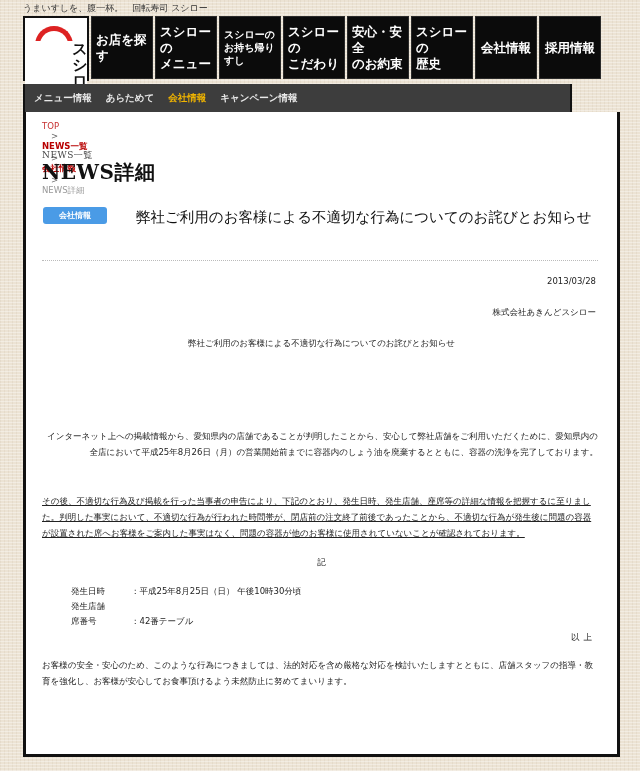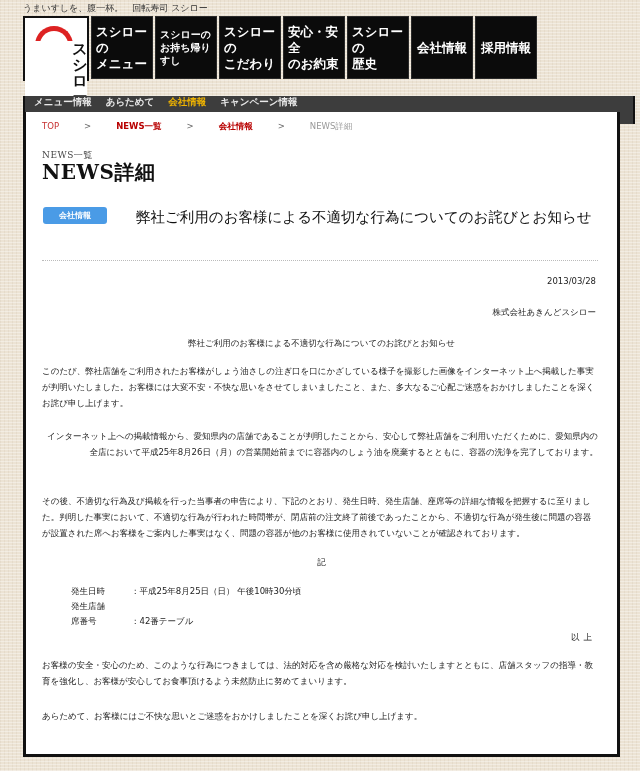--- a/index.html
+++ b/index.html
@@ -40,36 +40,36 @@
     flex:none; width:62px; height:63px; background:#0b0b0b;
     border:1px solid #2a2a2a; box-sizing:border-box;
     color:#fff; font-family:"DejaVu Serif", "Liberation Serif", serif;
     font-weight:bold; display:flex; align-items:center; padding-left:4px;
     line-height:16px; font-size:12.5px; cursor:pointer;
   }
   .nav-item.small { font-size:10px; line-height:13px; }
   .nav-item.center { justify-content:center; padding-left:0; }
   .nav-item span { white-space:pre-line; }
   .subnav {
-    position:absolute; left:23px; top:96px; width:612px; height:28px;
-    background:#3d3d3d; display:flex; 
+    position:absolute; left:23px; top:84px; width:549px; height:28px;
+    background:#3d3d3d; display:flex; align-items:center;
     border-left:2px solid #111; border-right:2px solid #111; box-sizing:border-box;
   }
   .subnav a {
     color:#e8e8e8; font-size:9.5px; font-weight:bold; text-decoration:none;
     margin-left:9px; margin-right:5px; cursor:pointer;
   }
   .subnav a.active { color:#f0b400; }
   .content {
     position:absolute; left:23px; top:112px; width:597px; height:645px;
     background:#fff; border-left:3px solid #111; border-right:3px solid #111;
     border-bottom:3px solid #111; box-sizing:border-box;
   }
   .breadcrumb {
-    position:absolute; left:16px; top:9px; font-size:8.5px; color:#c44; display:flex; gap:16px;
+    position:absolute; left:16px; top:9px; font-size:8.5px; color:#c44; display:flex; gap:0;flex-direction:column;
   }
   .breadcrumb .crumb { color:#c63030; cursor:pointer; }
   .breadcrumb .crumb.strong { color:#b80000; font-weight:bold; }
   .breadcrumb .sep { color:#666; margin:0 9px; }
   .breadcrumb .current { color:#999; }
   .section-sub {
     position:absolute; left:16px; top:37px; font-family:"DejaVu Serif","Liberation Serif",serif;
     font-size:9px; color:#444; letter-spacing:0.5px;
   }
   .page-title {
@@ -105,20 +105,23 @@
 <body>
 
 <div class="tagline">うまいすしを、腹一杯。　回転寿司 スシロー</div>
 
 <div class="header">
   <div class="logo-box">
     <div class="ring-top"></div>
     <div class="ring-bottom"></div>
     <div class="logo-text">スシロー</div>
   </div>
+  <div class="nav-item">
+      <span>お店を探す</span>
+    </div>
   <div class="nav-item">
       <span>スシローの
 メニュー</span>
     </div>
   <div class="nav-item small">
       <span>スシローの
 お持ち帰りすし</span>
     </div>
   <div class="nav-item">
       <span>スシローの
@@ -163,37 +166,35 @@
 
   <div class="category-badge">会社情報</div>
   <div class="article-title">弊社ご利用のお客様による不適切な行為についてのお詫びとお知らせ</div>
 
   <div class="divider"></div>
 
   <div class="date">2013/03/28</div>
   <div class="company">株式会社あきんどスシロー</div>
   <div class="notice-title">弊社ご利用のお客様による不適切な行為についてのお詫びとお知らせ</div>
 
-  <div class="para" style="top:251px;">このたび、弊社店舗をご利用されたお客様がしょう油さしの注ぎ口を口にかざしている様子を撮影した画像をインターネット上へ掲載した事実が判明いたしました。お客様には大変不安・不快な思いをさせてしまいましたこと、また、多大なるご心配ご迷惑をおかけしましたことを深くお詫び申し上げます。</div>
   <div class="para" style="top:316px;text-align:right;">インターネット上への掲載情報から、愛知県内の店舗であることが判明したことから、安心して弊社店舗をご利用いただくために、愛知県内の全店において平成25年8月26日（月）の営業開始前までに容器内のしょう油を廃棄するとともに、容器の洗浄を完了しております。</div>
-  <div class="para" style="top:381px;">その後、不適切な行為及び掲載を行った当事者の申告により、下記のとおり、発生日時、発生店舗、座席等の詳細な情報を把握するに至りました。判明した事実において、不適切な行為が行われた時間帯が、閉店前の注文終了前後であったことから、不適切な行為が発生後に問題の容器が設置された席へお客様をご案内した事実はなく、問題の容器が他のお客様に使用されていないことが確認されております。</div>
+  <div class="para" style="top:381px;text-decoration:underline;">その後、不適切な行為及び掲載を行った当事者の申告により、下記のとおり、発生日時、発生店舗、座席等の詳細な情報を把握するに至りました。判明した事実において、不適切な行為が行われた時間帯が、閉店前の注文終了前後であったことから、不適切な行為が発生後に問題の容器が設置された席へお客様をご案内した事実はなく、問題の容器が他のお客様に使用されていないことが確認されております。</div>
 
   <div class="ki">記</div>
 
   <div class="details">
     <div class="row">
       <span class="lbl">発生日時</span>
       <span>：平成25年8月25日（日） 午後10時30分頃</span>
     </div>
     <div class="row">
       <span class="lbl">発生店舗</span>
     </div>
     <div class="row">
       <span class="lbl">席番号</span>
       <span>：42番テーブル</span>
     </div>
   </div>
 
   <div class="ijo">以上</div>
 
   <div class="para" style="top:545px;">お客様の安全・安心のため、このような行為につきましては、法的対応を含め厳格な対応を検討いたしますとともに、店舗スタッフの指導・教育を強化し、お客様が安心してお食事頂けるよう未然防止に努めてまいります。</div>
-  <div class="para" style="top:596px;">あらためて、お客様にはご不快な思いとご迷惑をおかけしましたことを深くお詫び申し上げます。</div>
 </div>
 
 </body></html>

